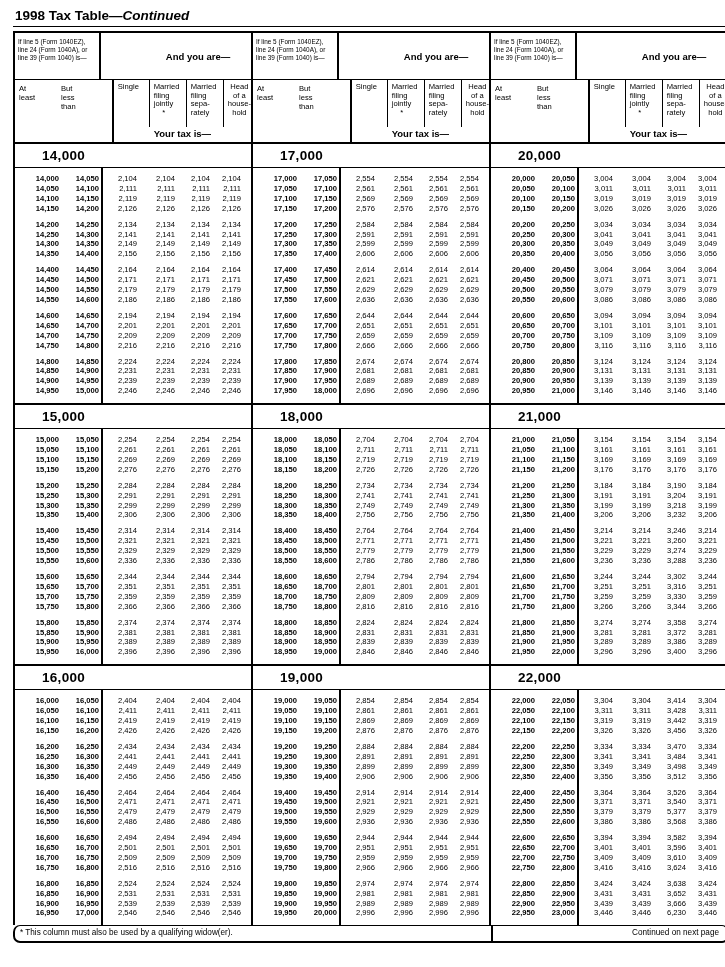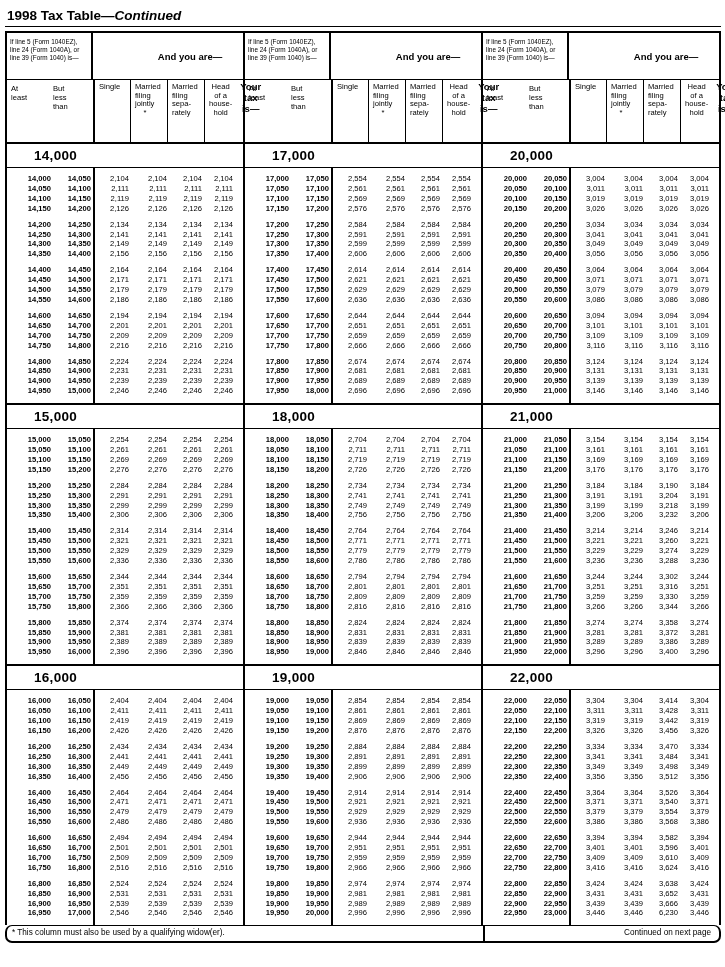--- a/index.html
+++ b/index.html
@@ -1,32 +1,32 @@
 <!DOCTYPE html>
 <html><head>
 <meta charset="utf-8">
 <style>
   html,body{margin:0;padding:0;background:#fff;}
   body{width:725px;height:967px;overflow:hidden;font-family:"Liberation Sans",sans-serif;color:#000;}
   *{box-sizing:border-box;}
-  .page{padding:7px 4px 0 5px;}
+  .page{padding:7px 4px 0 5px;margin-left:8px;}
   .title-row{font-size:13.5px;font-weight:bold;padding:1px 0 3px 2px;border-bottom:1.6px solid #000;margin-bottom:4px;width:716px;}
   .t-italic{font-style:italic;}
   .table{width:716px;}
   .groups{display:flex;border-left:2px solid #000;border-top:2px solid #000;}
   .group{width:238px;border-right:2.2px solid #000;}
   .ghead{border-bottom:2.6px solid #000;}
   .ghead-top{display:flex;border-bottom:1.4px solid #000;height:47px;gap:44px;}
   .inc-caption{width:86px;border-right:2px solid #000;font-size:6.4px;line-height:8px;padding:5px 0 0 3px;white-space:pre;}
   .and-you{flex:1;display:flex;align-items:center;justify-content:center;font-weight:bold;font-size:9.5px;}
   .ghead-bottom{display:flex;height:62px;}
   .ghead-inc{width:104px;border-right:2px solid #000;display:flex;}
   .h-at{width:44px;padding:4px 0 0 4px;font-size:7.6px;line-height:9px;white-space:pre;}
   .h-but{width:42px;padding:4px 0 0 2px;font-size:7.6px;line-height:9px;white-space:pre;}
-  .ghead-statuses{flex:1;display:flex;flex-direction:row;}
+  .ghead-statuses{flex:1;display:flex;flex-direction:column;}
   .status-cells{display:flex;flex:1;}
   .status-cells > div{font-size:7.6px;line-height:8.6px;padding:3px 0 0 4px;white-space:pre;border-right:1.2px solid #000;}
   .status-cells > div:last-child{border-right:none;}
   .h-single{width:36px;}.h-mfj{width:37px;}.h-mfs{width:37px;}.h-hoh{flex:1;text-align:center;}
   .your-tax{text-align:center;font-weight:bold;font-size:9.5px;padding:1px 8px 3px;}
   .sec-head{border-top:2.6px solid #000;border-bottom:1.6px solid #000;padding:2px 0 3px 27px;}
   .sections > .sec-head:first-child{border-top:none;}
   .sec-label{font-weight:bold;font-size:13.5px;letter-spacing:.3px;}
   .sec-body{position:relative;padding:6px 0 7px;}
   .vline{position:absolute;left:86px;top:0;bottom:0;width:2px;background:#000;}
@@ -1559,21 +1559,21 @@
                 <span class="c-tax c-s">3,371</span>
                 <span class="c-tax c-mfj">3,371</span>
                 <span class="c-tax c-mfs">3,540</span>
                 <span class="c-tax c-hoh">3,371</span>
               </div>
               <div class="row">
                 <span class="c-at">22,500</span>
                 <span class="c-but">22,550</span>
                 <span class="c-tax c-s">3,379</span>
                 <span class="c-tax c-mfj">3,379</span>
-                <span class="c-tax c-mfs">3,554</span>
+                <span class="c-tax c-mfs">5,377</span>
                 <span class="c-tax c-hoh">3,379</span>
               </div>
               <div class="row">
                 <span class="c-at">22,550</span>
                 <span class="c-but">22,600</span>
                 <span class="c-tax c-s">3,386</span>
                 <span class="c-tax c-mfj">3,386</span>
                 <span class="c-tax c-mfs">3,568</span>
                 <span class="c-tax c-hoh">3,386</span>
               </div>

